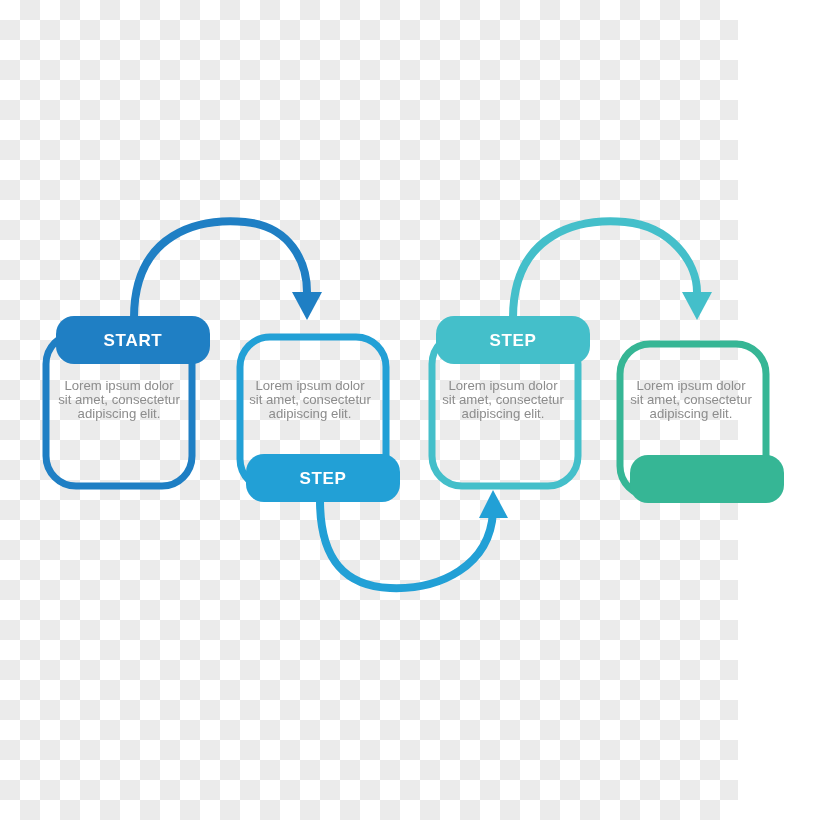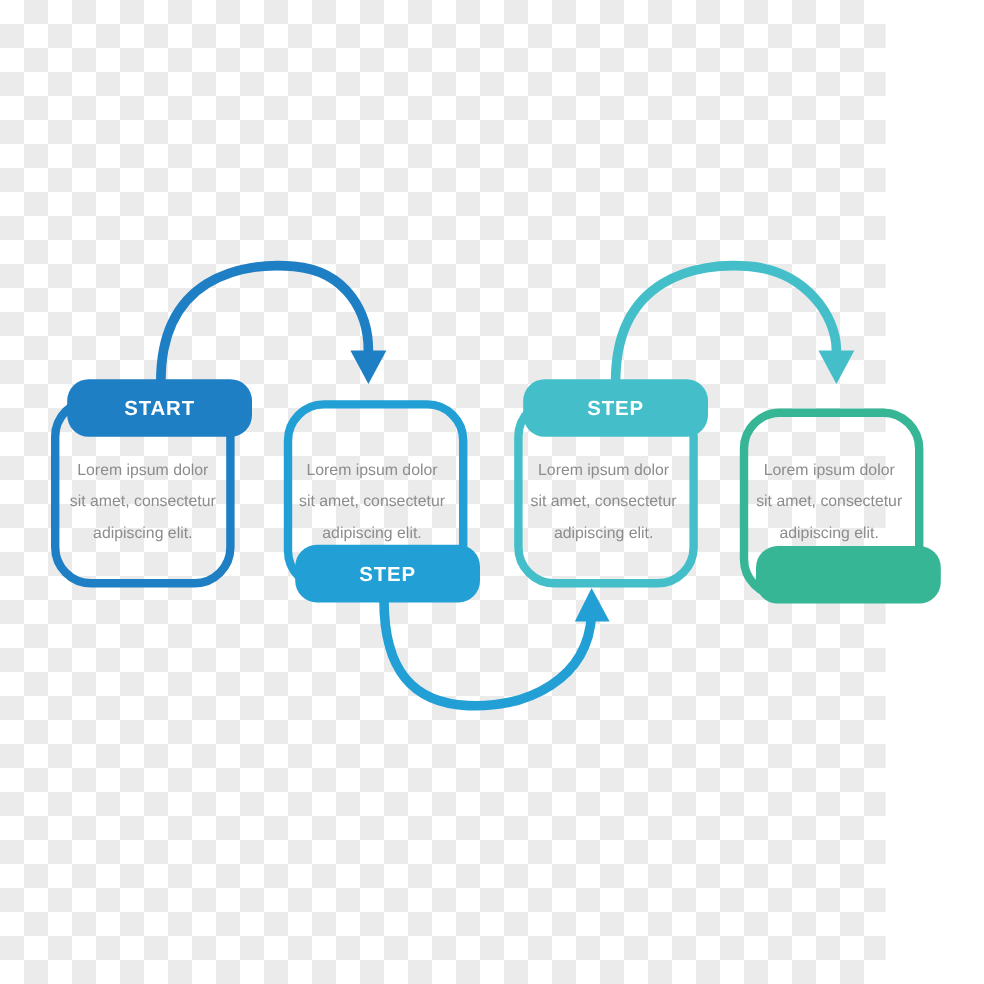--- a/index.html
+++ b/index.html
@@ -29,21 +29,21 @@
     left: 0;
     top: 0;
     width: 820px;
     height: 820px;
   }
   .card-body-text {
     position: absolute;
     text-align: center;
     color: #8c8c8c;
     font-size: 13.2px;
-    line-height: 26px;
+    line-height: 14px;
     font-family: "Liberation Sans", sans-serif;
     white-space: pre-line;
     pointer-events: none;
   }
   .pill-label {
     position: absolute;
     color: #ffffff;
     font-size: 17px;
     font-weight: bold;
     letter-spacing: 0.7px;

